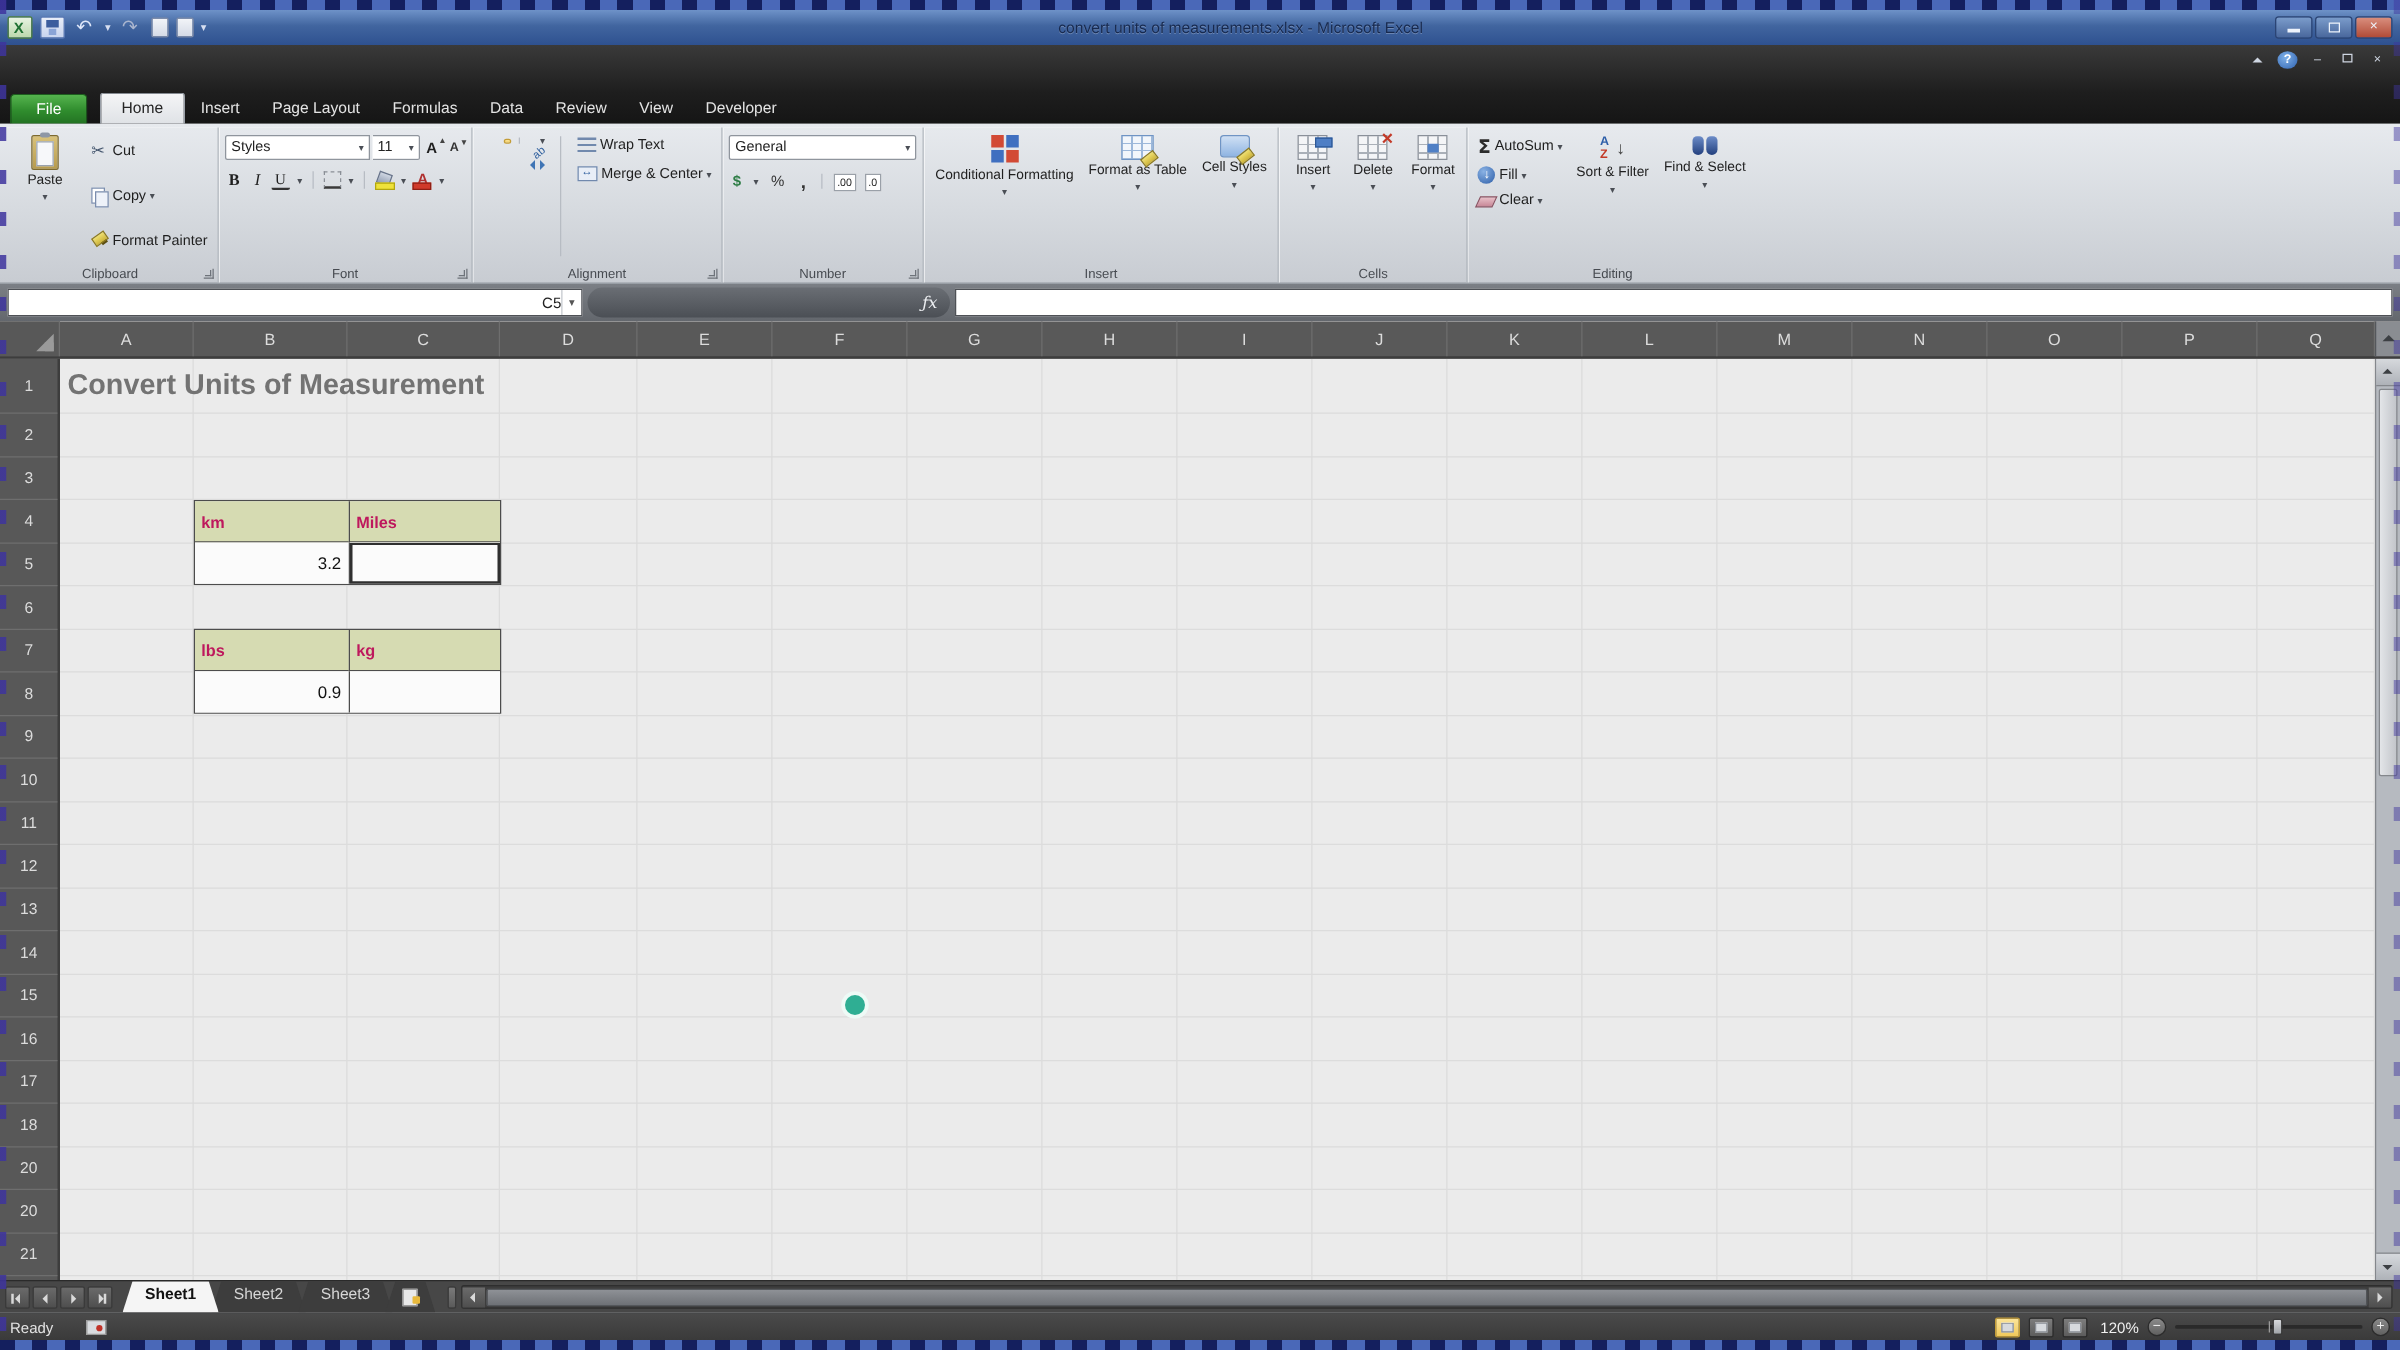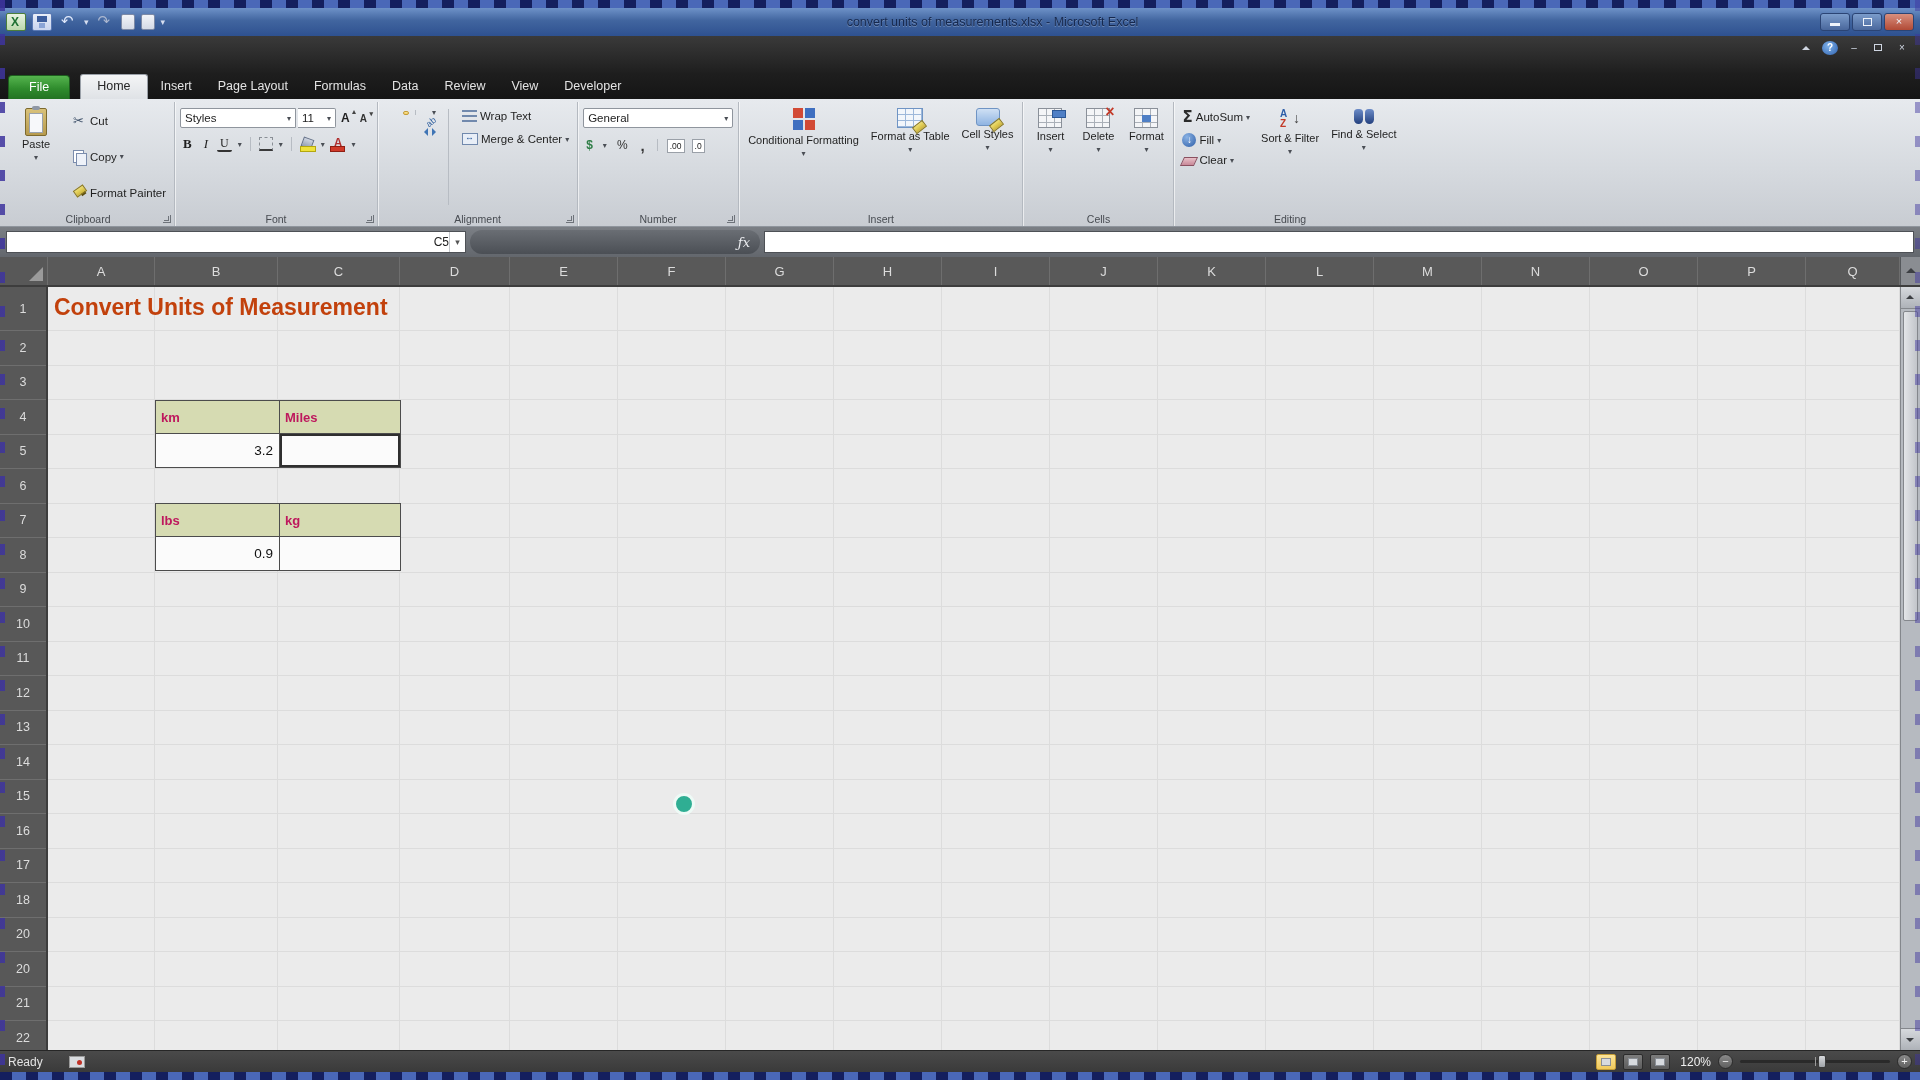--- a/index.html
+++ b/index.html
@@ -164,21 +164,21 @@
   .rows-layer div{border-bottom:1px solid #dcdcdc;}
   .cols-layer{display:flex;}
   .cols-layer div{border-right:1px solid #dcdcdc;height:100%;flex:0 0 auto;}
   .vscroll{flex:0 0 20px;background:#b6bac0;display:flex;flex-direction:column;border-left:1px solid #84878c;}
   .vs-btn{flex:0 0 22px;background:linear-gradient(#d6d9dd,#aeb2b8);position:relative;border-bottom:1px solid #84878c;}
   .vs-btn.up::after{content:"";position:absolute;left:5px;top:8px;border:4px solid transparent;border-bottom-color:#3c3f43;border-top:none;}
   .vs-btn.down{border-top:1px solid #84878c;border-bottom:none;margin-top:auto;}
   .vs-btn.down::after{content:"";position:absolute;left:5px;top:9px;border:4px solid transparent;border-top-color:#3c3f43;border-bottom:none;}
   .vs-thumb{margin:2px;height:310px;background:linear-gradient(90deg,#e3e5e8,#c2c5ca);border:1px solid #84878c;border-radius:2px;}
 
-  .sheet-title{position:absolute;left:6px;top:7px;font-size:23px;font-weight:bold;color:#c2410c;white-space:nowrap;}
+  .sheet-title{position:absolute;left:6px;top:7px;font-size:23px;font-weight:bold;color:#737373;white-space:nowrap;}
 
   .xl-table{position:absolute;border:1.5px solid #4c4c4c;background:#fbfbfb;}
   .xl-table .trx{display:flex;}
   .xl-table .th{width:123px;height:33px;background:#d6dbb2;border-bottom:1px solid #4c4c4c;
     font-size:13px;font-weight:bold;color:#be185d;display:flex;align-items:center;padding-left:5px;}
   .xl-table .th + .th{border-left:1px solid #4c4c4c;width:121px;}
   .xl-table .td{width:123px;height:33px;background:#fbfbfb;font-size:13.5px;color:#111;
     display:flex;align-items:center;justify-content:flex-end;padding-right:6px;}
   .xl-table .td + .td{border-left:1px solid #4c4c4c;width:121px;}
   .t1{left:107px;top:113px;}
@@ -589,20 +589,40 @@
         </div>
       </div>
       <div class="vscroll">
         <div class="vs-btn up"></div>
         <div class="vs-thumb"></div>
         <div class="vs-btn down"></div>
       </div>
     </div>
   </div>
 
+  <div class="tabbar">
+    <div class="tnav">
+      <span class="tn first"></span>
+      <span class="tn prev"></span>
+      <span class="tn next"></span>
+      <span class="tn last"></span>
+    </div>
+    <div id="stabs" style="display:flex;align-items:stretch;padding-left:10px;">
+        <div class="stab active">Sheet1</div>
+        <div class="stab">Sheet2</div>
+        <div class="stab">Sheet3</div>
+      </div>
+    <span class="instab"></span>
+    <span class="tsplit"></span>
+    <div class="hscroll">
+      <span class="hs-btn l"></span>
+      <span class="hs-thumb"></span>
+      <span class="hs-btn r"></span>
+    </div>
+  </div>
 
   <div class="statusbar">
     <span>Ready</span>
     <span class="macroic"></span>
     <div class="sb-right">
       <span class="vb on"></span>
       <span class="vb"></span>
       <span class="vb"></span>
       <span class="zoomtxt">120%</span>
       <span class="zo">−</span>

